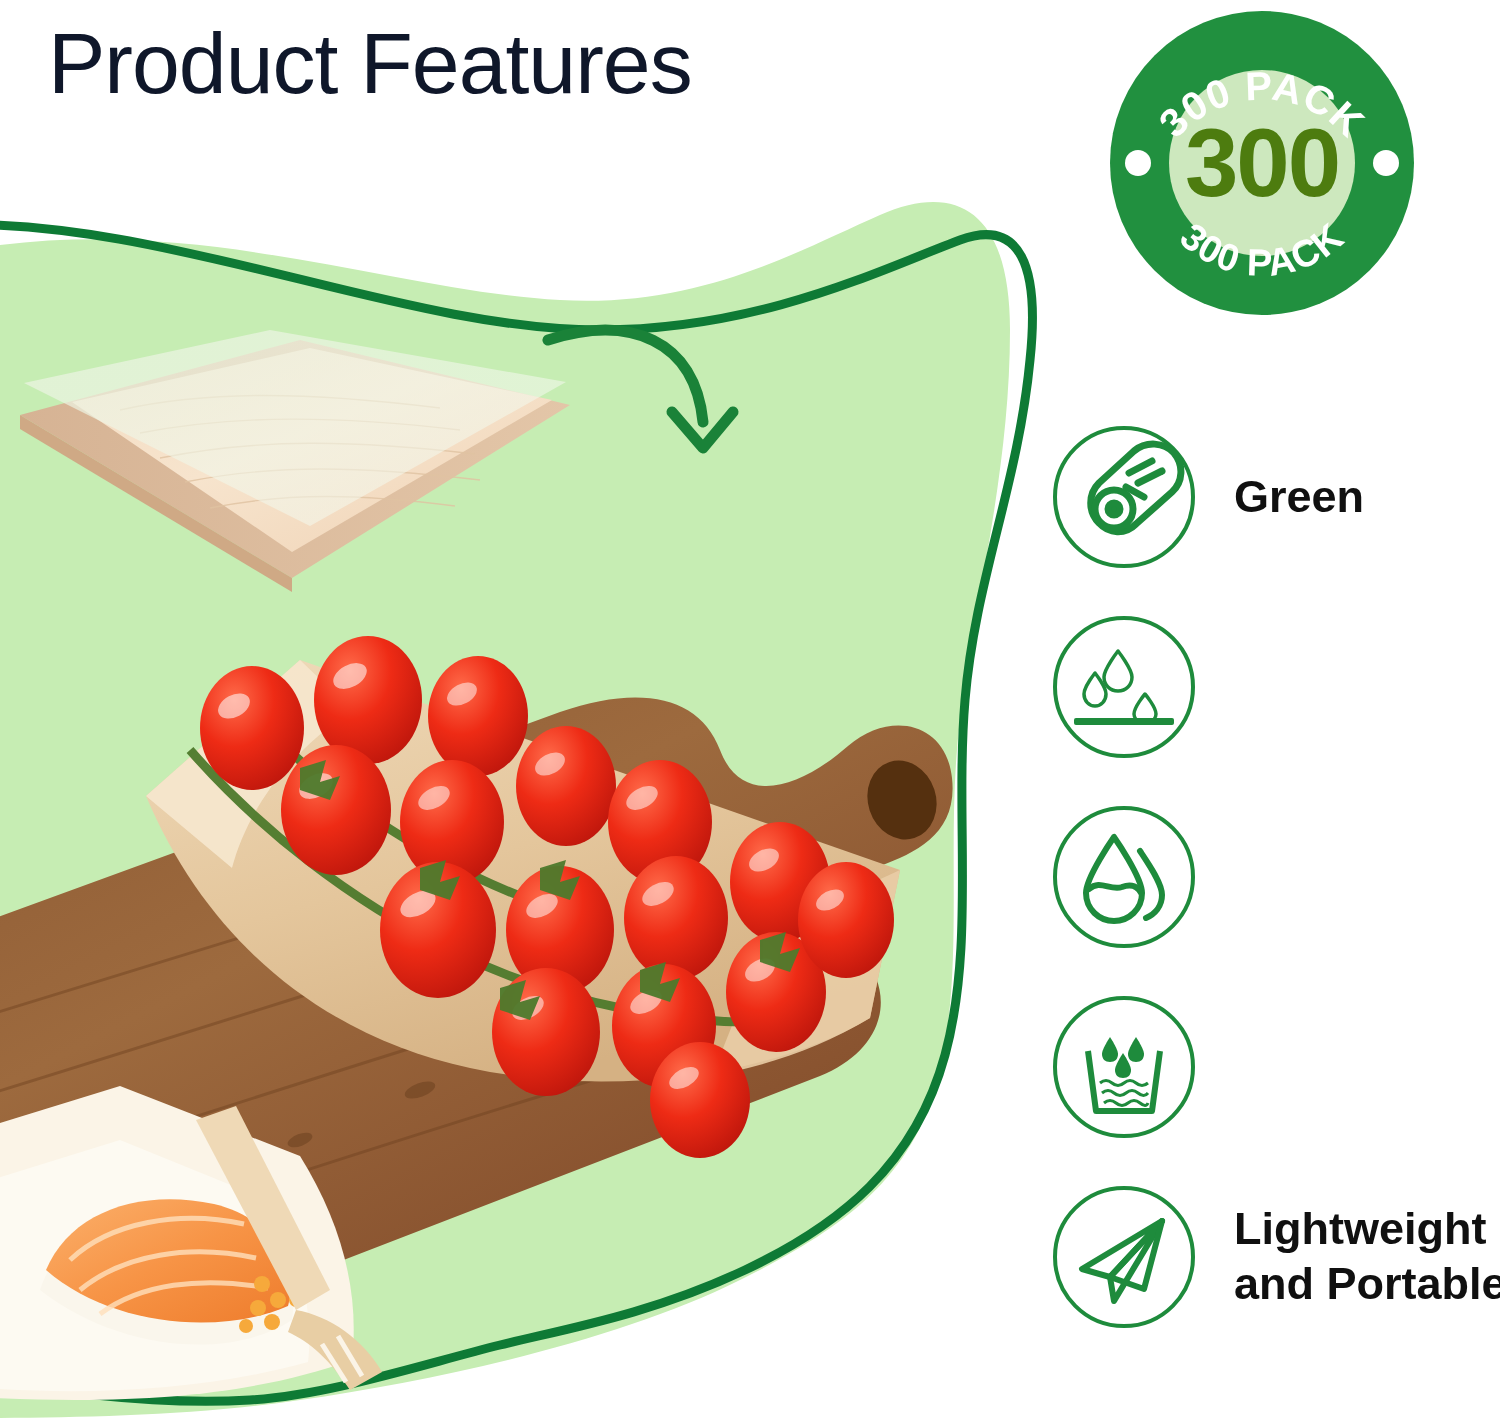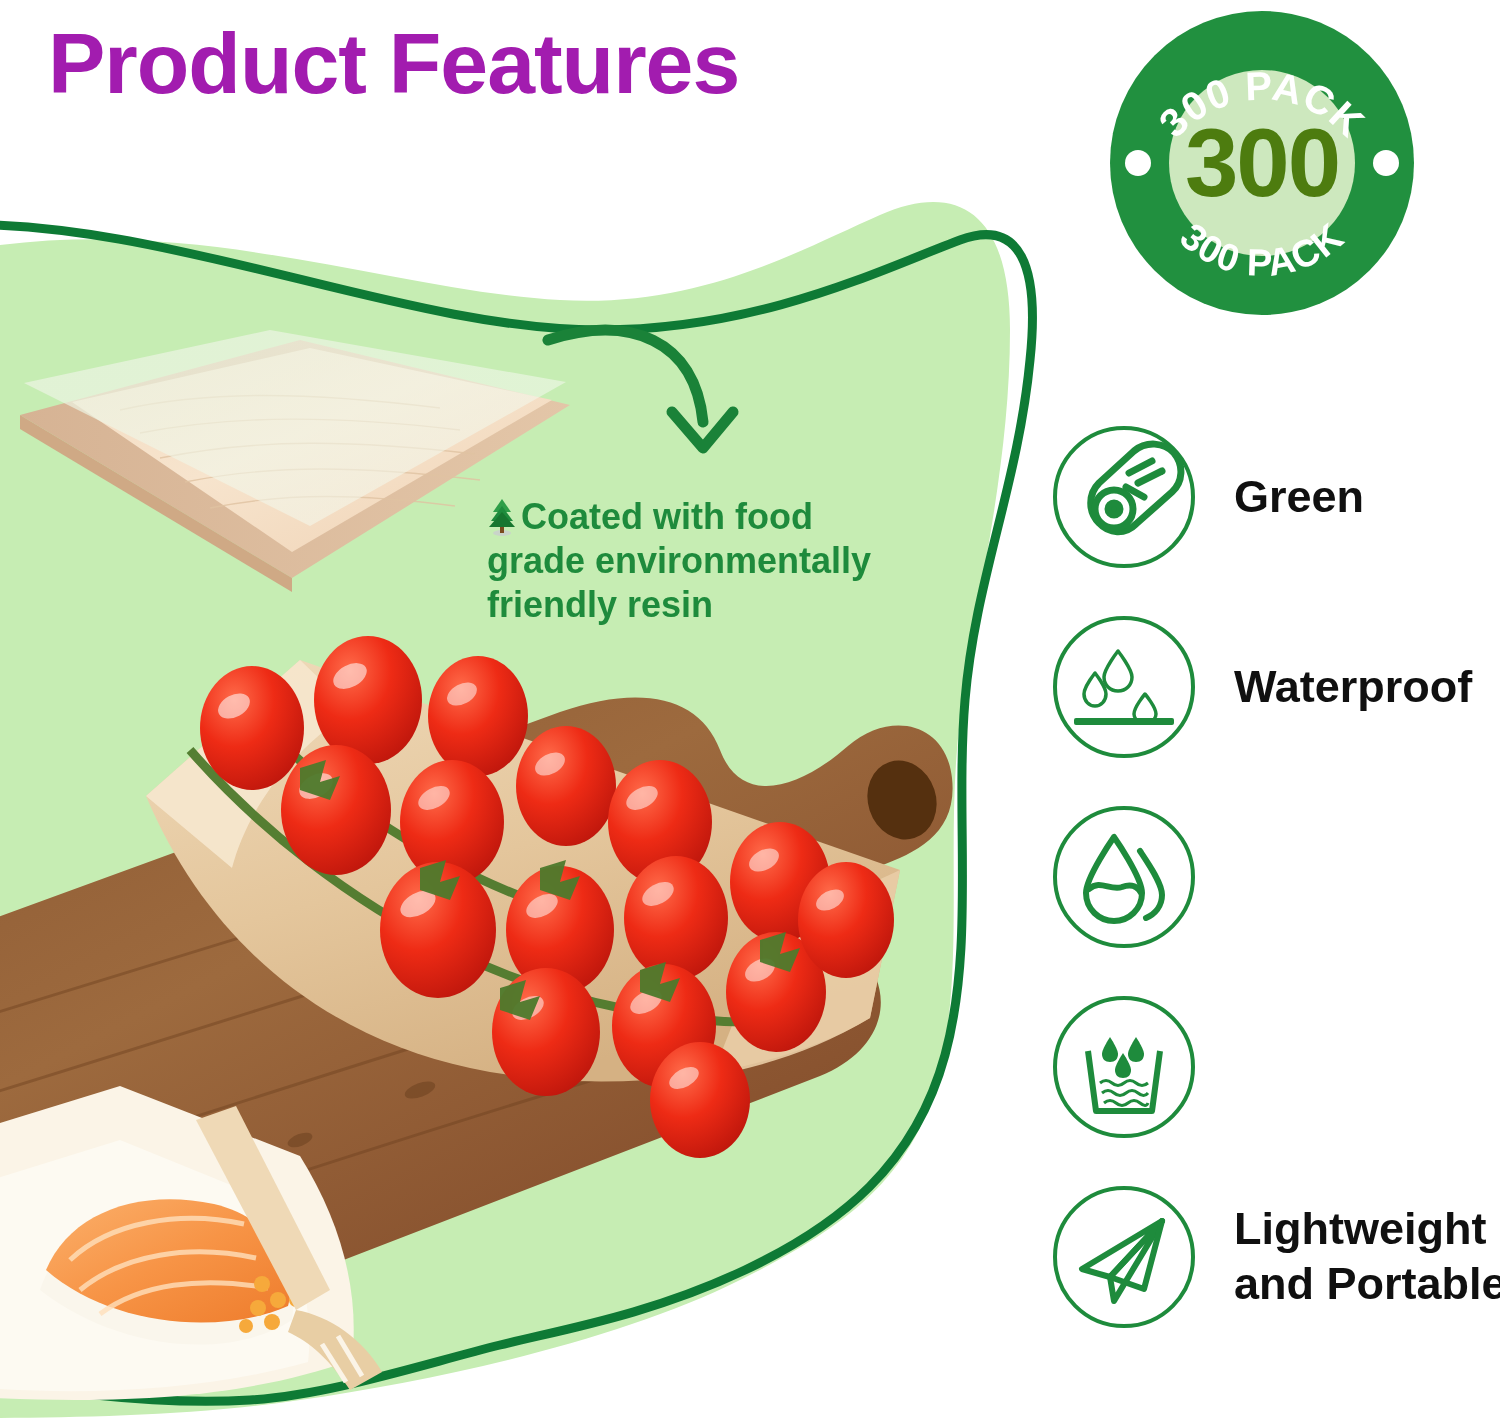--- a/index.html
+++ b/index.html
@@ -25,22 +25,22 @@
     width: 1500px; height: 1418px;
     pointer-events: none;
   }
 
   
   #page-title {
     position: absolute;
     left: 48px;
     top: 18px;
     font-size: 86px;
-    font-weight: bold;
-    color: #a21caf;
+    font-weight: normal;
+    color: #0f172a;
     letter-spacing: -1px;
     white-space: nowrap;
     line-height: 1.05;
   }
 
   
   #pack-badge {
     position: absolute;
     left: 1107px;
     top: 8px;
@@ -215,31 +215,20 @@
     </g>
 
     <path d="M 14,53 L 260,0 L 556,52 L 300,196 Z" fill="url(#filmG)" opacity="0.82"></path>
   </svg>
 
   <svg style="position:absolute;left:520px;top:300px;width:250px;height:200px;" viewBox="0 0 250 200" xmlns="http://www.w3.org/2000/svg">
     <path d="M 28,40 C 110,14 175,40 183,122" fill="none" stroke="#1A8238" stroke-width="11" stroke-linecap="round"></path>
     <path d="M 152,112 L 183,148 L 213,112" fill="none" stroke="#1A8238" stroke-width="11" stroke-linecap="round" stroke-linejoin="round"></path>
   </svg>
 
-  <div id="coated-caption">
-    <span class="tree-icon">
-      <svg viewBox="0 0 30 40" width="30" height="40" xmlns="http://www.w3.org/2000/svg">
-        <ellipse cx="15" cy="36" rx="9" ry="3" fill="#C9D4C9"></ellipse>
-        <rect x="13" y="26" width="4" height="10" fill="#7A4A1E"></rect>
-        <path d="M 15,2 L 24,15 L 6,15 Z" fill="#2E9E48"></path>
-        <path d="M 15,9 L 26,24 L 4,24 Z" fill="#1E8B3C"></path>
-        <path d="M 15,15 L 28,30 L 2,30 Z" fill="#17762F"></path>
-      </svg>
-    </span><span>Coated with food grade environmentally friendly resin</span>
-  </div>
 
   <svg id="product-photo" viewBox="0 0 1000 800" xmlns="http://www.w3.org/2000/svg">
     <defs>
       <linearGradient id="boardG" x1="0.1" y1="0" x2="0.9" y2="1">
         <stop offset="0%" stop-color="#8E5B34"></stop>
         <stop offset="35%" stop-color="#9D6A3E"></stop>
         <stop offset="70%" stop-color="#8A5430"></stop>
         <stop offset="100%" stop-color="#784726"></stop>
       </linearGradient>
       <linearGradient id="trayG" x1="0" y1="0" x2="0.5" y2="1">
@@ -439,23 +428,20 @@
         <g stroke="#1E8B3C" stroke-width="3.5" fill="none" stroke-linejoin="round">
           <path d="M 66,36 C 66,36 80,54 80,62 C 80,70 74,76 66,76
                    C 58,76 52,70 52,62 C 52,54 66,36 66,36 Z"></path>
           <path d="M 43,58 C 43,58 54,72 54,79 C 54,86 49,91 43,91
                    C 37,91 32,86 32,79 C 32,72 43,58 43,58 Z"></path>
           <path d="M 93,79 C 93,79 104,92 104,99 C 104,103 101,106 97,106
                    L 89,106 C 85,106 82,103 82,99 C 82,92 93,79 93,79 Z"></path>
         </g>
         <rect x="22" y="103" width="100" height="7" fill="#1E8B3C" rx="2"></rect>
       </svg>
-      <div class="feature-label">
-        <span>Waterproof</span>
-      </div>
     </div>
 
     <div class="feature-row">
       <svg class="feature-icon-circle" viewBox="0 0 144 144" xmlns="http://www.w3.org/2000/svg">
         <circle cx="72" cy="72" r="69" fill="none" stroke="#1E8B3C" stroke-width="4"></circle>
         <g stroke="#1E8B3C" stroke-width="6" fill="none" stroke-linecap="round" stroke-linejoin="round">
           <path d="M 62,32 C 62,32 34,72 34,88 C 34,104 47,116 62,116
                    C 77,116 90,104 90,88 C 90,72 62,32 62,32 Z"></path>
           <path d="M 37,84 C 48,74 58,86 70,82 C 80,78 86,82 89,88"></path>
           <path d="M 88,46 C 96,58 110,78 110,90 C 110,101 103,109 94,113"></path>

